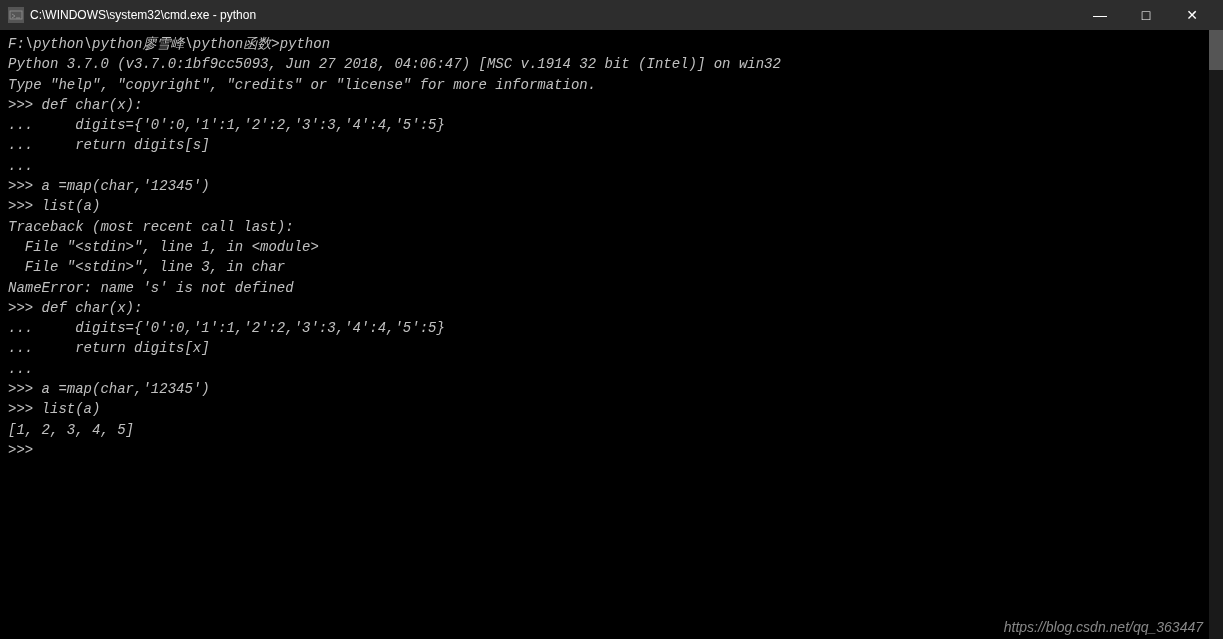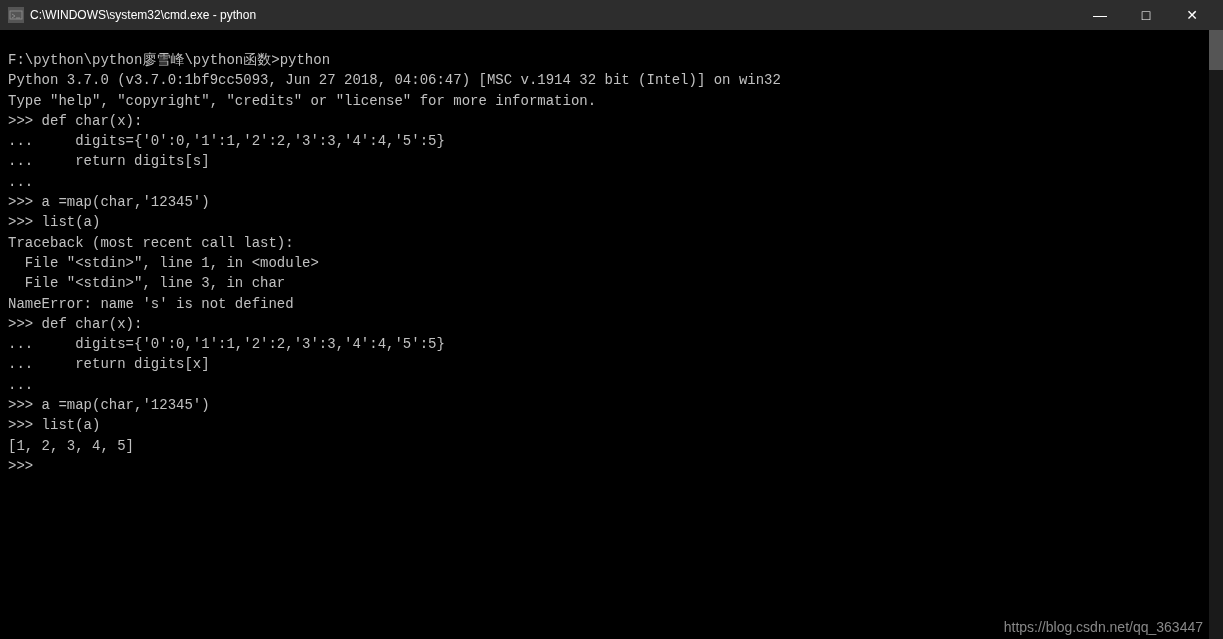--- a/index.html
+++ b/index.html
@@ -58,24 +58,25 @@
       display: flex;
       align-items: center;
       justify-content: center;
       font-family: 'Segoe UI', Arial, sans-serif;
     }
 
     
     .terminal {
       background: #000;
       color: #c0c0c0;
-      padding: 20px 8px;
+      padding: 4px 8px;
       height: calc(639px - 30px);
       overflow: hidden;
       position: relative;
+      font-style: italic;
     }
     .terminal pre {
       font-family: 'Courier New', Courier, monospace;
       font-size: 14px;
       line-height: 1.45;
       white-space: pre;
       color: #c0c0c0;
     }
 
     

